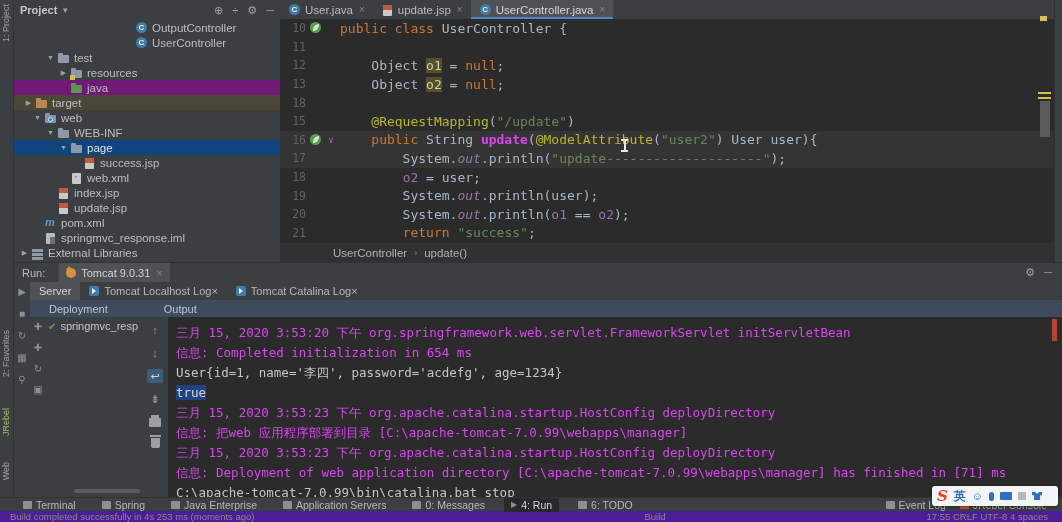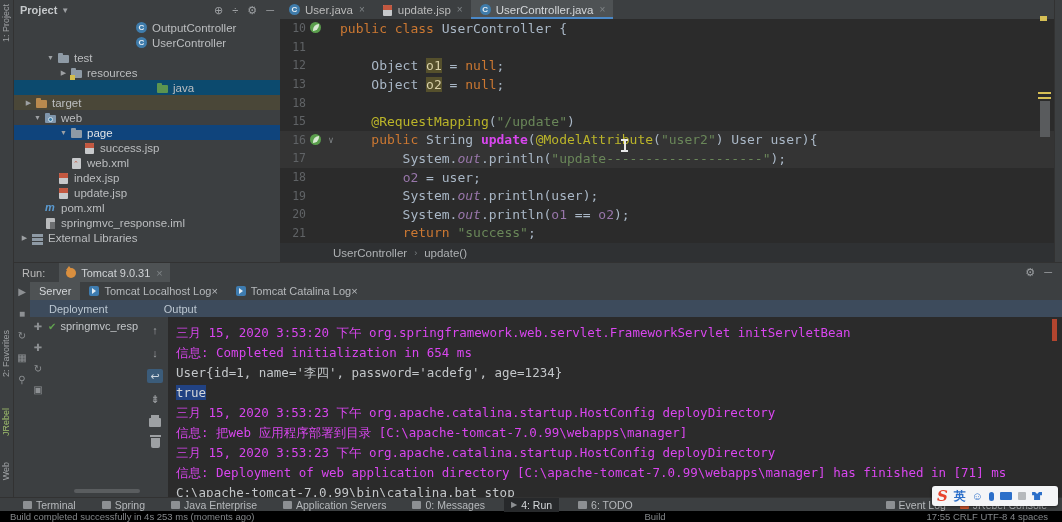--- a/index.html
+++ b/index.html
@@ -20,21 +20,21 @@
   .panel-header { height:20px; display:flex; align-items:center; padding:0 6px;
     color:#bbbbbb; font-size:11px; }
   .panel-header .title { font-weight:bold; color:#c5c8ca; }
   .panel-header .caret { margin-left:4px; font-size:8px; color:#9da0a3; }
   .panel-header .spacer { flex:1; }
   .hdr-ico { color:#9da0a3; font-size:11px; margin-left:9px; cursor:default; }
   #project-tree { position:absolute; top:20px; left:0; right:0; bottom:0; }
   .tree-row { height:15px; display:flex; align-items:center; white-space:nowrap;
     font-size:11.5px; color:#bcbec0; }
   .tree-row.sel { background:#0f447c; color:#e0e3e6; }
-  .tree-row.row-green { background:#0c4a6e;justify-content:center; }
+  .tree-row.row-green { background:#701a75; }
   .tree-row.row-brown { background:#4a4738; }
   .tree-arrow { width:13px; text-align:center; font-size:7px; color:#9da0a3; flex:none; }
   .tree-label { margin-left:4px; }
   
   .tico { width:13px; height:12px; position:relative; flex:none; }
   .tico-folder::before, .tico-folder-green::before, .tico-folder-orange::before, .tico-folder-web::before {
     content:""; position:absolute; left:1px; top:3px; width:11px; height:8px;
     background:#8e9aa5; border-radius:1px; }
   .tico-folder::after, .tico-folder-green::after, .tico-folder-orange::after, .tico-folder-web::after {
     content:""; position:absolute; left:1px; top:1px; width:5px; height:3px;
@@ -156,21 +156,21 @@
   #console-scroll { position:absolute; top:54px; right:0; width:14px; bottom:0; background:#2b2b2b; }
   #console-scroll .err { position:absolute; left:4px; top:2px; width:5px; height:22px; background:#b3452f; }
   
   #bottom-bar { position:absolute; left:0; top:497px; width:1062px; height:14px; background:#3c3f41;
     border-top:1px solid #323232; display:flex; align-items:center; z-index:20; font-size:10.5px; }
   .bitem { display:flex; align-items:center; gap:4px; padding:0 7px; height:14px; color:#b6b9bc; }
   .bitem.active { background:#27292b; color:#d4d7da; }
   .mini-icon { width:9px; height:8px; background:#8d9093; border-radius:1px; }
   .mini-icon.run-glyph { background:none; width:auto; height:auto; color:#8d9093; font-size:8px; }
   #bottom-right { margin-left:auto; display:flex; align-items:center; gap:0; padding-right:8px; }
-  #status-bar { position:absolute; left:0; top:511px; width:1062px; height:11px; background:#000000;
+  #status-bar { position:absolute; left:0; top:511px; width:1062px; height:11px; background:#4c1d95;
     display:flex; align-items:center; font-size:9.5px; color:#85888b; overflow:hidden; }
   #status-bar .sl { margin-left:10px; }
   #status-bar .sm { margin-left:390px; }
   #status-bar .sr { margin-left:auto; margin-right:14px; }
   
   #ime { position:absolute; left:932px; top:486px; width:126px; height:20px; background:#f4f5f7;
     border-radius:3px; box-shadow:0 1px 3px rgba(0,0,0,.5); display:flex; align-items:center;
     padding:0 5px; gap:6px; z-index:50; }
   #ime .slogo { color:#e8432d; font-weight:bold; font-style:italic; font-size:15px;
     font-family:"DejaVu Serif", serif; }
@@ -233,20 +233,25 @@
           <span class="tico tico-folder-orange"></span>
           <span class="tree-label">target</span>
         </div>
         <div class="tree-row" style="padding-left: 17px;">
           <span class="tree-arrow">▼</span>
           <span class="tico tico-folder-web">
             <i></i>
           </span>
           <span class="tree-label">web</span>
         </div>
+        <div class="tree-row" style="padding-left: 30px;">
+          <span class="tree-arrow">▼</span>
+          <span class="tico tico-folder"></span>
+          <span class="tree-label">WEB-INF</span>
+        </div>
         <div class="tree-row sel" style="padding-left: 43px;">
           <span class="tree-arrow">▼</span>
           <span class="tico tico-folder"></span>
           <span class="tree-label">page</span>
         </div>
         <div class="tree-row" style="padding-left: 56px;">
           <span class="tree-arrow"></span>
           <span class="tico tico-jsp"></span>
           <span class="tree-label">success.jsp</span>
         </div>

